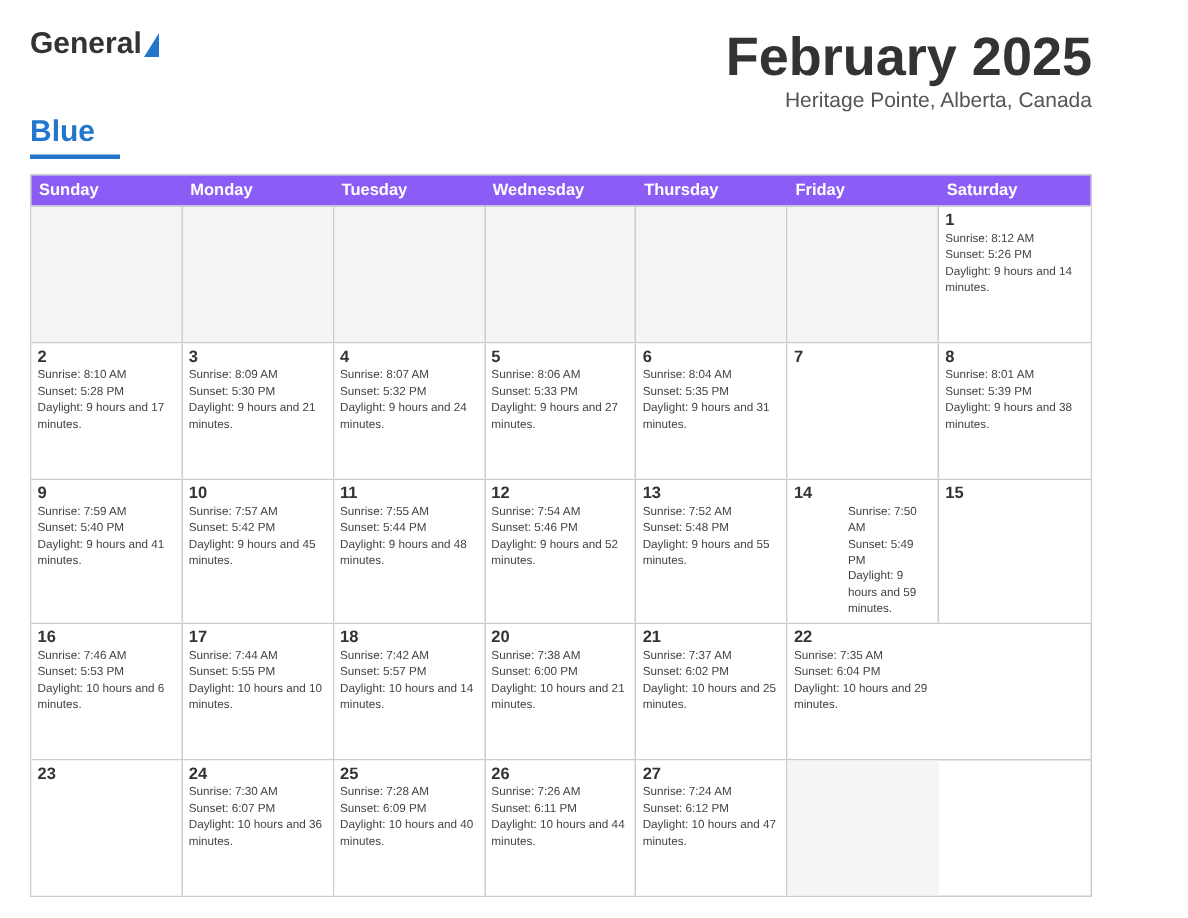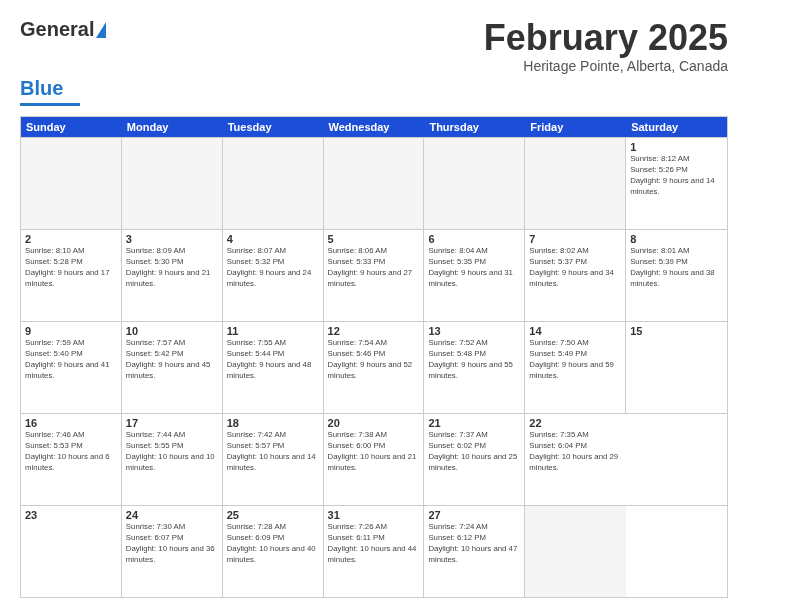--- a/index.html
+++ b/index.html
@@ -60,21 +60,21 @@
     }
     .calendar {
       flex: 1;
       display: flex;
       flex-direction: column;
       border: 1px solid #ccc;
     }
     .cal-header {
       display: grid;
       grid-template-columns: repeat(7, 1fr);
-      background: #1d4ed8;
+      background: #8b5cf6;
     }
     .cal-header-cell {
       color: #fff;
       font-size: 11px;
       font-weight: bold;
       padding: 4px 5px;
       text-align: left;
     }
     .cal-body {
       flex: 1;
@@ -187,23 +187,20 @@
 Daylight: 9 hours and 27 minutes.</div>
           </div>
           <div class="cal-cell">
             <span class="day-num">6</span>
             <div class="day-info" style="white-space: pre-line;">Sunrise: 8:04 AM
 Sunset: 5:35 PM
 Daylight: 9 hours and 31 minutes.</div>
           </div>
           <div class="cal-cell">
             <span class="day-num">7</span>
-            <div class="day-info" style="white-space: pre-line;">Sunrise: 8:02 AM
-Sunset: 5:37 PM
-Daylight: 9 hours and 34 minutes.</div>
           </div>
           <div class="cal-cell">
             <span class="day-num">8</span>
             <div class="day-info" style="white-space: pre-line;">Sunrise: 8:01 AM
 Sunset: 5:39 PM
 Daylight: 9 hours and 38 minutes.</div>
           </div>
         </div>
         <div class="cal-row">
           <div class="cal-cell">
@@ -231,21 +228,21 @@
 Daylight: 9 hours and 52 minutes.</div>
           </div>
           <div class="cal-cell">
             <span class="day-num">13</span>
             <div class="day-info" style="white-space: pre-line;">Sunrise: 7:52 AM
 Sunset: 5:48 PM
 Daylight: 9 hours and 55 minutes.</div>
           </div>
           <div class="cal-cell">
             <span class="day-num">14</span>
-            <div class="day-info" style="white-space: pre-line;">Sunrise: 7:50 AM
+            <div class="day-info" style="white-space: pre-line; margin-left: 36px;">Sunrise: 7:50 AM
 Sunset: 5:49 PM
 Daylight: 9 hours and 59 minutes.</div>
           </div>
           <div class="cal-cell">
             <span class="day-num">15</span>
           </div>
         </div>
         <div class="cal-row">
           <div class="cal-cell">
             <span class="day-num">16</span>
@@ -294,21 +291,21 @@
 Sunset: 6:07 PM
 Daylight: 10 hours and 36 minutes.</div>
           </div>
           <div class="cal-cell">
             <span class="day-num">25</span>
             <div class="day-info" style="white-space: pre-line;">Sunrise: 7:28 AM
 Sunset: 6:09 PM
 Daylight: 10 hours and 40 minutes.</div>
           </div>
           <div class="cal-cell">
-            <span class="day-num">31</span>
+            <span class="day-num">26</span>
             <div class="day-info" style="white-space: pre-line;">Sunrise: 7:26 AM
 Sunset: 6:11 PM
 Daylight: 10 hours and 44 minutes.</div>
           </div>
           <div class="cal-cell">
             <span class="day-num">27</span>
             <div class="day-info" style="white-space: pre-line;">Sunrise: 7:24 AM
 Sunset: 6:12 PM
 Daylight: 10 hours and 47 minutes.</div>
           </div>

